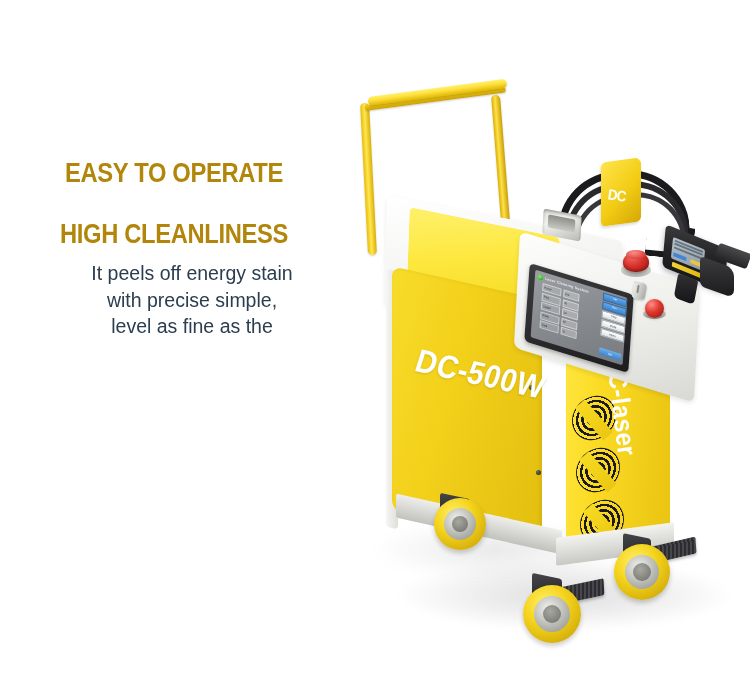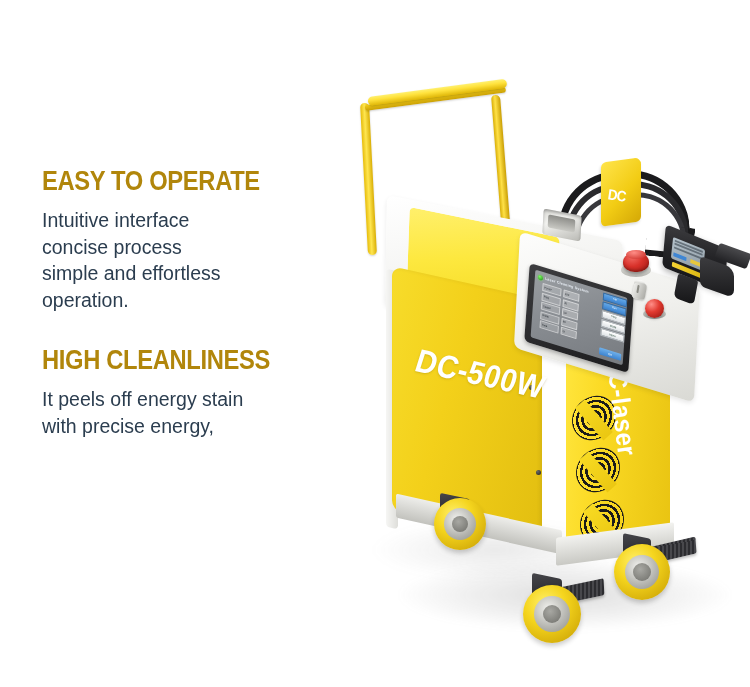--- a/index.html
+++ b/index.html
@@ -7,21 +7,21 @@
   body{
     width:750px;height:687px;
     background:#ffffff;
     font-family:"Liberation Sans", sans-serif;
     overflow:hidden;
     position:relative;
   }
   #stage{position:relative;width:750px;height:687px;overflow:hidden;background:#fff;}
 
   
-  .text-col{position:absolute;left:42px;top:168px;width:300px;}
+  .text-col{position:absolute;left:42px;top:160px;width:300px;text-align:center;}
   .feature-block{margin-bottom:26px;}
   .feature-heading{
     font-family:"Liberation Sans", sans-serif;
     font-weight:bold;
     font-size:27px;
     letter-spacing:-0.4px;
     color:#B1860B;
     margin:0 0 12px 0;
     line-height:1;
     transform:scaleX(0.88);
@@ -351,33 +351,28 @@
 </style>
 </head>
 <body>
 
 <div id="stage">
 
   <div class="text-col">
 
     <div class="feature-block" id="block1">
       <h2 class="feature-heading">EASY TO OPERATE</h2>
-      <p class="feature-body">
-        <span>Intuitive interface</span>
-        <span>concise process</span>
-        <span>simple and effortless</span>
-        <span>operation.</span>
-      </p>
     </div>
 
     <div class="feature-block" id="block2">
       <h2 class="feature-heading">HIGH CLEANLINESS</h2>
       <p class="feature-body">
         <span>It peels off energy stain</span>
-        <span>with precise energy,</span>
+        <span>with precise simple,</span>
+        <span>level as fine as the</span>
       </p>
     </div>
 
   </div>
 
   <div class="machine">
 
     <div class="floor-shadow2"></div>
     <div class="floor-shadow"></div>
 

